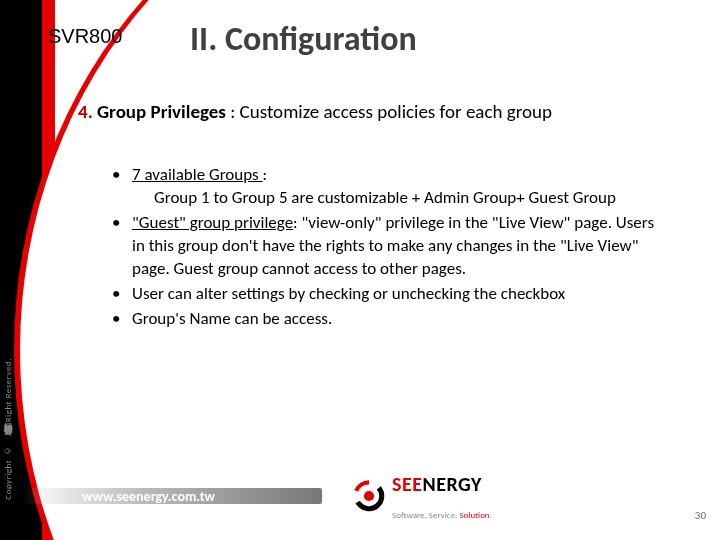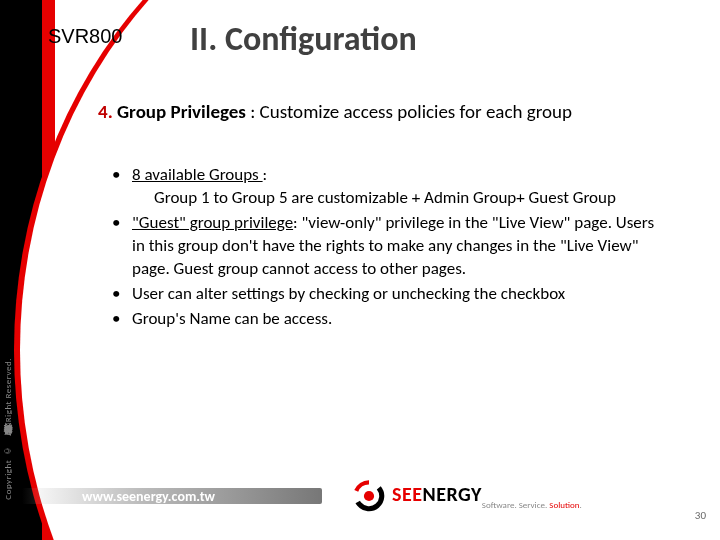--- a/index.html
+++ b/index.html
@@ -81,21 +81,20 @@
     color: #404040;
     z-index: 5;
   }
 
   .section-heading {
     position: absolute;
     left: 78px; top: 100px;
     font-size: 19px;
     color: #000;
     z-index: 5;
-    margin-left: 20px;
   }
   .section-heading .num { color: #c00000; font-weight: 700; }
   .section-heading .label { font-weight: 700; }
   .section-heading .desc { font-weight: 400; }
 
   .bullets {
     position: absolute;
     left: 110px; top: 164px;
     width: 560px;
     font-size: 17px;
@@ -132,21 +131,21 @@
     display: flex;
     align-items: center;
     margin-left: 30px;
   }
   .logo-mark {
     width: 34px; height: 34px;
     position: relative;
     margin-right: 6px;
   }
   .logo-mark svg { width: 100%; height: 100%; }
-  .logo-text { display: flex; flex-direction: row; line-height: 1; }
+  .logo-text { display: flex; flex-direction: column; line-height: 1; }
   .logo-main { font-size: 20px; font-weight: 800; letter-spacing: 0.5px; }
   .logo-main .s1 { color: #e60000; }
   .logo-main .s2 { color: #000; }
   .logo-tag { font-size: 9px; color: #888; margin-top: 16px; }
   .logo-tag .red { color: #e60000; }
 
   .page-num {
     position: absolute;
     right: 14px; bottom: 18px;
     font-size: 11px;
@@ -172,21 +171,21 @@
 <div class="section-heading">
   <span class="num">4.</span>
   <span> </span>
   <span class="label">Group Privileges</span>
   <span>  </span>
   <span class="desc">: Customize access policies for each group</span>
 </div>
 
 <ul class="bullets">
   <li>
-    <span class="u">8 available Groups </span><span>:</span>
+    <span class="u">7 available Groups </span><span>:</span>
     <div class="sub">Group 1 to Group 5 are customizable + Admin Group+ Guest Group</div>
   </li>
   <li>
     <span class="u">"Guest" group privilege</span><span>: "view-only" privilege in the "Live View" page. Users in this group don't have the rights to make any changes in the "Live View" page. Guest group cannot access to other pages.</span>
   </li>
   <li>User can alter settings by checking or unchecking the checkbox</li>
   <li>Group's Name can be access.</li>
 </ul>
 
 <div class="footer-bar">

